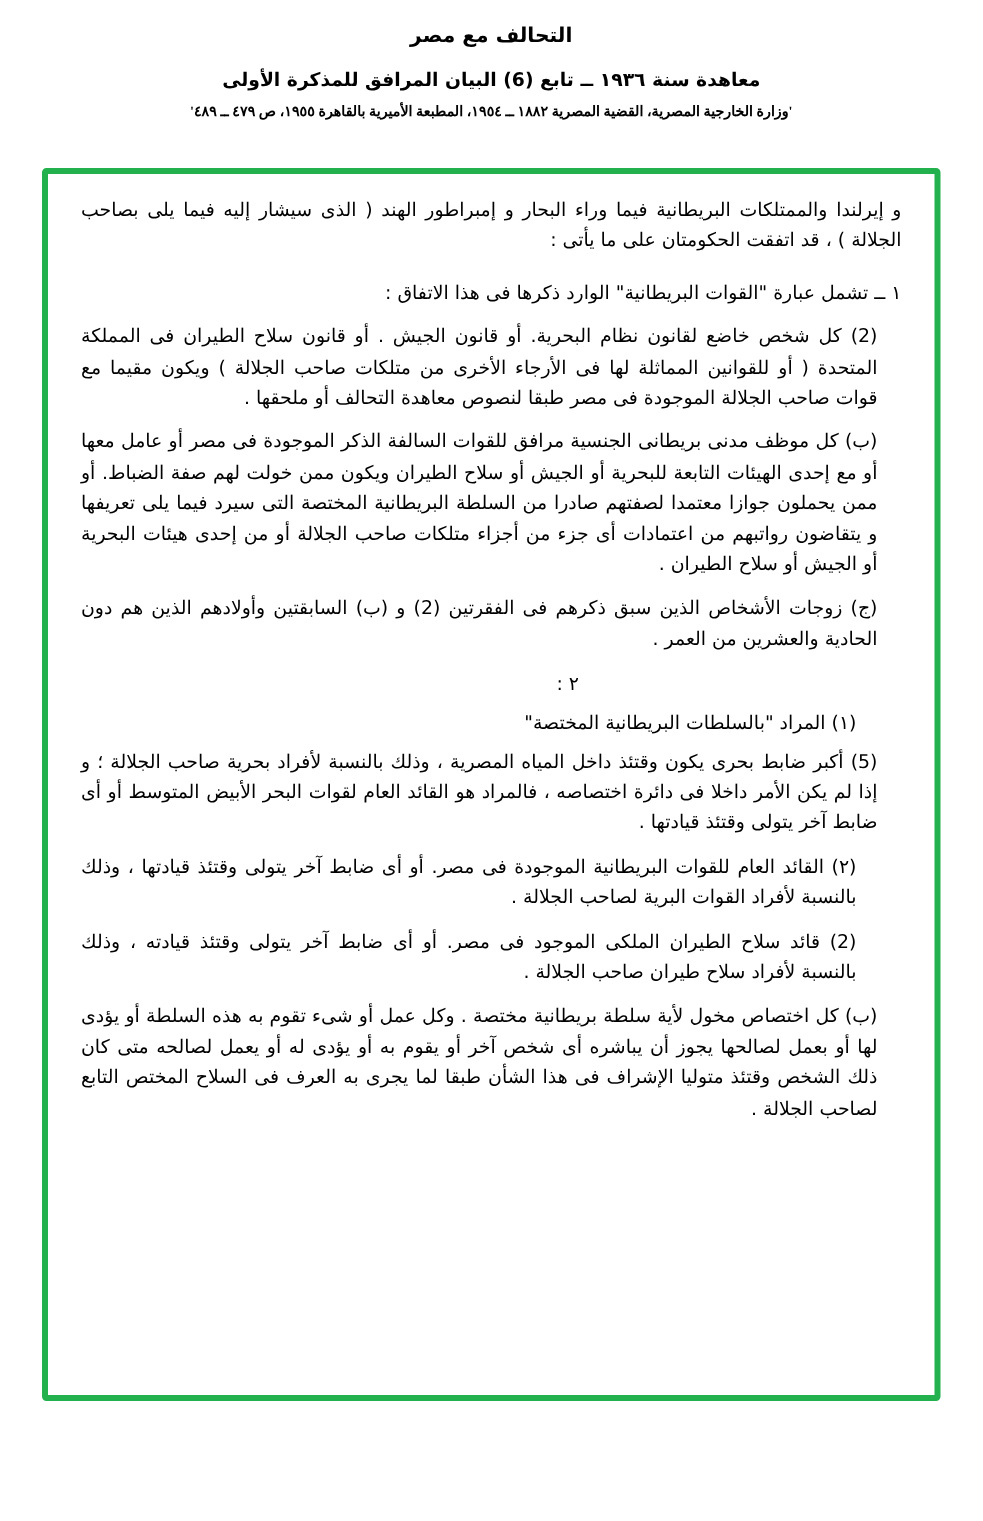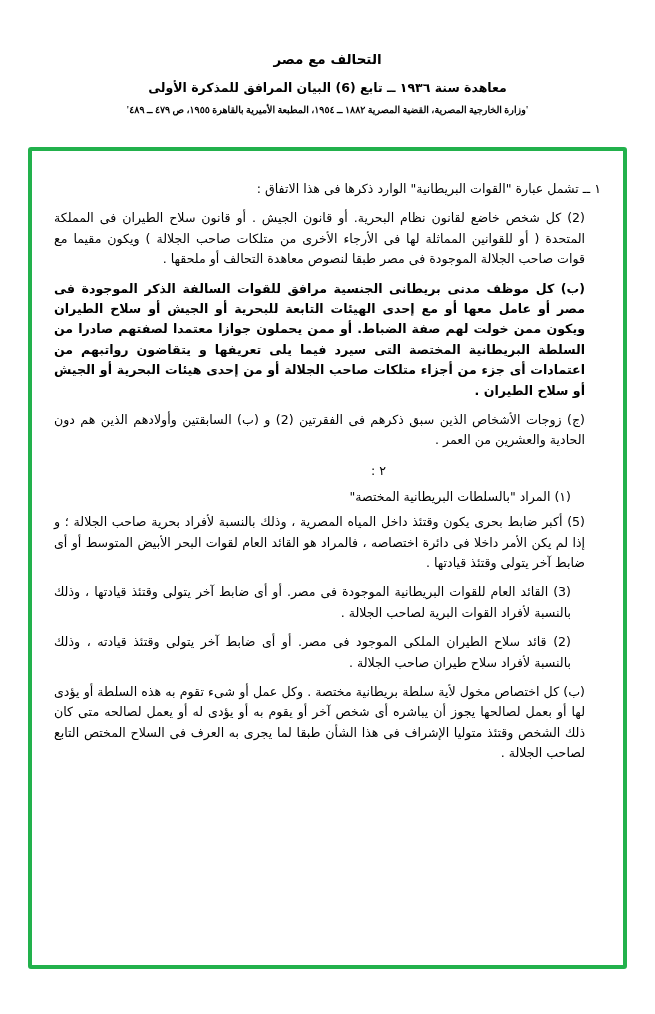--- a/index.html
+++ b/index.html
@@ -12,21 +12,20 @@
     height: 1014px;
     font-family: "DejaVu Sans", sans-serif;
     color: #000000;
     overflow: hidden;
   }
   .page {
     position: relative;
     width: 655px;
     height: 956px;
     box-sizing: border-box;
-    margin-top: 35px;
   }
   .header {
     text-align: center;
     padding: 12px 30px 0 30px;
   }
   .doc-title {
     font-size: 13.5px;
     font-weight: bold;
     letter-spacing: 0;
     margin: 4px 0 10px 0;
@@ -63,21 +62,21 @@
     overflow: hidden;
   }
   .para {
     font-size: 12.6px;
     line-height: 1.62;
     text-align: justify;
     margin: 0 0 9px 0;
     direction: rtl;
   }
   .para.bold {
-    font-weight: bold;
+    font-weight: normal;
   }
   .para.indent {
     padding-right: 16px;
   }
   .para.indent2 {
     padding-right: 30px;
   }
   .para.tight {
     margin-bottom: 5px;
   }
@@ -99,36 +98,37 @@
 
   <div class="header">
     <div class="doc-title">التحالف مع مصر</div>
     <div class="doc-subtitle">معاهدة سنة ١٩٣٦ ــ تابع (6) البيان المرافق للمذكرة الأولى</div>
     <div class="doc-source">'وزارة الخارجية المصرية، القضية المصرية ١٨٨٢ ــ ١٩٥٤، المطبعة الأميرية بالقاهرة ١٩٥٥، ص ٤٧٩ ــ ٤٨٩'</div>
   </div>
 
   <div class="frame" style="border-color: rgb(34, 177, 76);">
     <div class="frame-inner">
 
+      <p class="para">و إيرلندا والممتلكات البريطانية فيما وراء البحار و إمبراطور الهند ( الذى سيشار إليه فيما يلى بصاحب الجلالة ) ، قد اتفقت الحكومتان على ما يأتى :</p>
 
       <p class="para spaced-top">١ ــ تشمل عبارة "القوات البريطانية" الوارد ذكرها فى هذا الاتفاق :</p>
 
       <p class="para indent">(2) كل شخص خاضع لقانون نظام البحرية. أو قانون الجيش . أو قانون سلاح الطيران فى المملكة المتحدة ( أو للقوانين المماثلة لها فى الأرجاء الأخرى من متلكات صاحب الجلالة ) ويكون مقيما مع قوات صاحب الجلالة الموجودة فى مصر طبقا لنصوص معاهدة التحالف أو ملحقها .</p>
 
       <p class="para indent bold">(ب) كل موظف مدنى بريطانى الجنسية مرافق للقوات السالفة الذكر الموجودة فى مصر أو عامل معها أو مع إحدى الهيئات التابعة للبحرية أو الجيش أو سلاح الطيران ويكون ممن خولت لهم صفة الضباط. أو ممن يحملون جوازا معتمدا لصفتهم صادرا من السلطة البريطانية المختصة التى سيرد فيما يلى تعريفها و يتقاضون رواتبهم من اعتمادات أى جزء من أجزاء متلكات صاحب الجلالة أو من إحدى هيئات البحرية أو الجيش أو سلاح الطيران .</p>
 
       <p class="para indent">(ج) زوجات الأشخاص الذين سبق ذكرهم فى الفقرتين (2) و (ب) السابقتين وأولادهم الذين هم دون الحادية والعشرين من العمر .</p>
 
       <div class="num-line">٢ :</div>
 
       <p class="para indent2 tight">(١) المراد "بالسلطات البريطانية المختصة"</p>
 
       <p class="para indent">(5) أكبر ضابط بحرى يكون وقتئذ داخل المياه المصرية ، وذلك بالنسبة لأفراد بحرية صاحب الجلالة ؛ و إذا لم يكن الأمر داخلا فى دائرة اختصاصه ، فالمراد هو القائد العام لقوات البحر الأبيض المتوسط أو أى ضابط آخر يتولى وقتئذ قيادتها .</p>
 
-      <p class="para indent2">(3) القائد العام للقوات البريطانية الموجودة فى مصر. أو أى ضابط آخر يتولى وقتئذ قيادتها ، وذلك بالنسبة لأفراد القوات البرية لصاحب الجلالة .</p>
+      <p class="para indent2">(٢) القائد العام للقوات البريطانية الموجودة فى مصر. أو أى ضابط آخر يتولى وقتئذ قيادتها ، وذلك بالنسبة لأفراد القوات البرية لصاحب الجلالة .</p>
 
       <p class="para indent2">(2) قائد سلاح الطيران الملكى الموجود فى مصر. أو أى ضابط آخر يتولى وقتئذ قيادته ، وذلك بالنسبة لأفراد سلاح طيران صاحب الجلالة .</p>
 
       <p class="para indent">(ب) كل اختصاص مخول لأية سلطة بريطانية مختصة . وكل عمل أو شىء تقوم به هذه السلطة أو يؤدى لها أو بعمل لصالحها يجوز أن يباشره أى شخص آخر أو يقوم به أو يؤدى له أو يعمل لصالحه متى كان ذلك الشخص وقتئذ متوليا الإشراف فى هذا الشأن طبقا لما يجرى به العرف فى السلاح المختص التابع لصاحب الجلالة .</p>
 
     </div>
   </div>
 
 </div>
 

